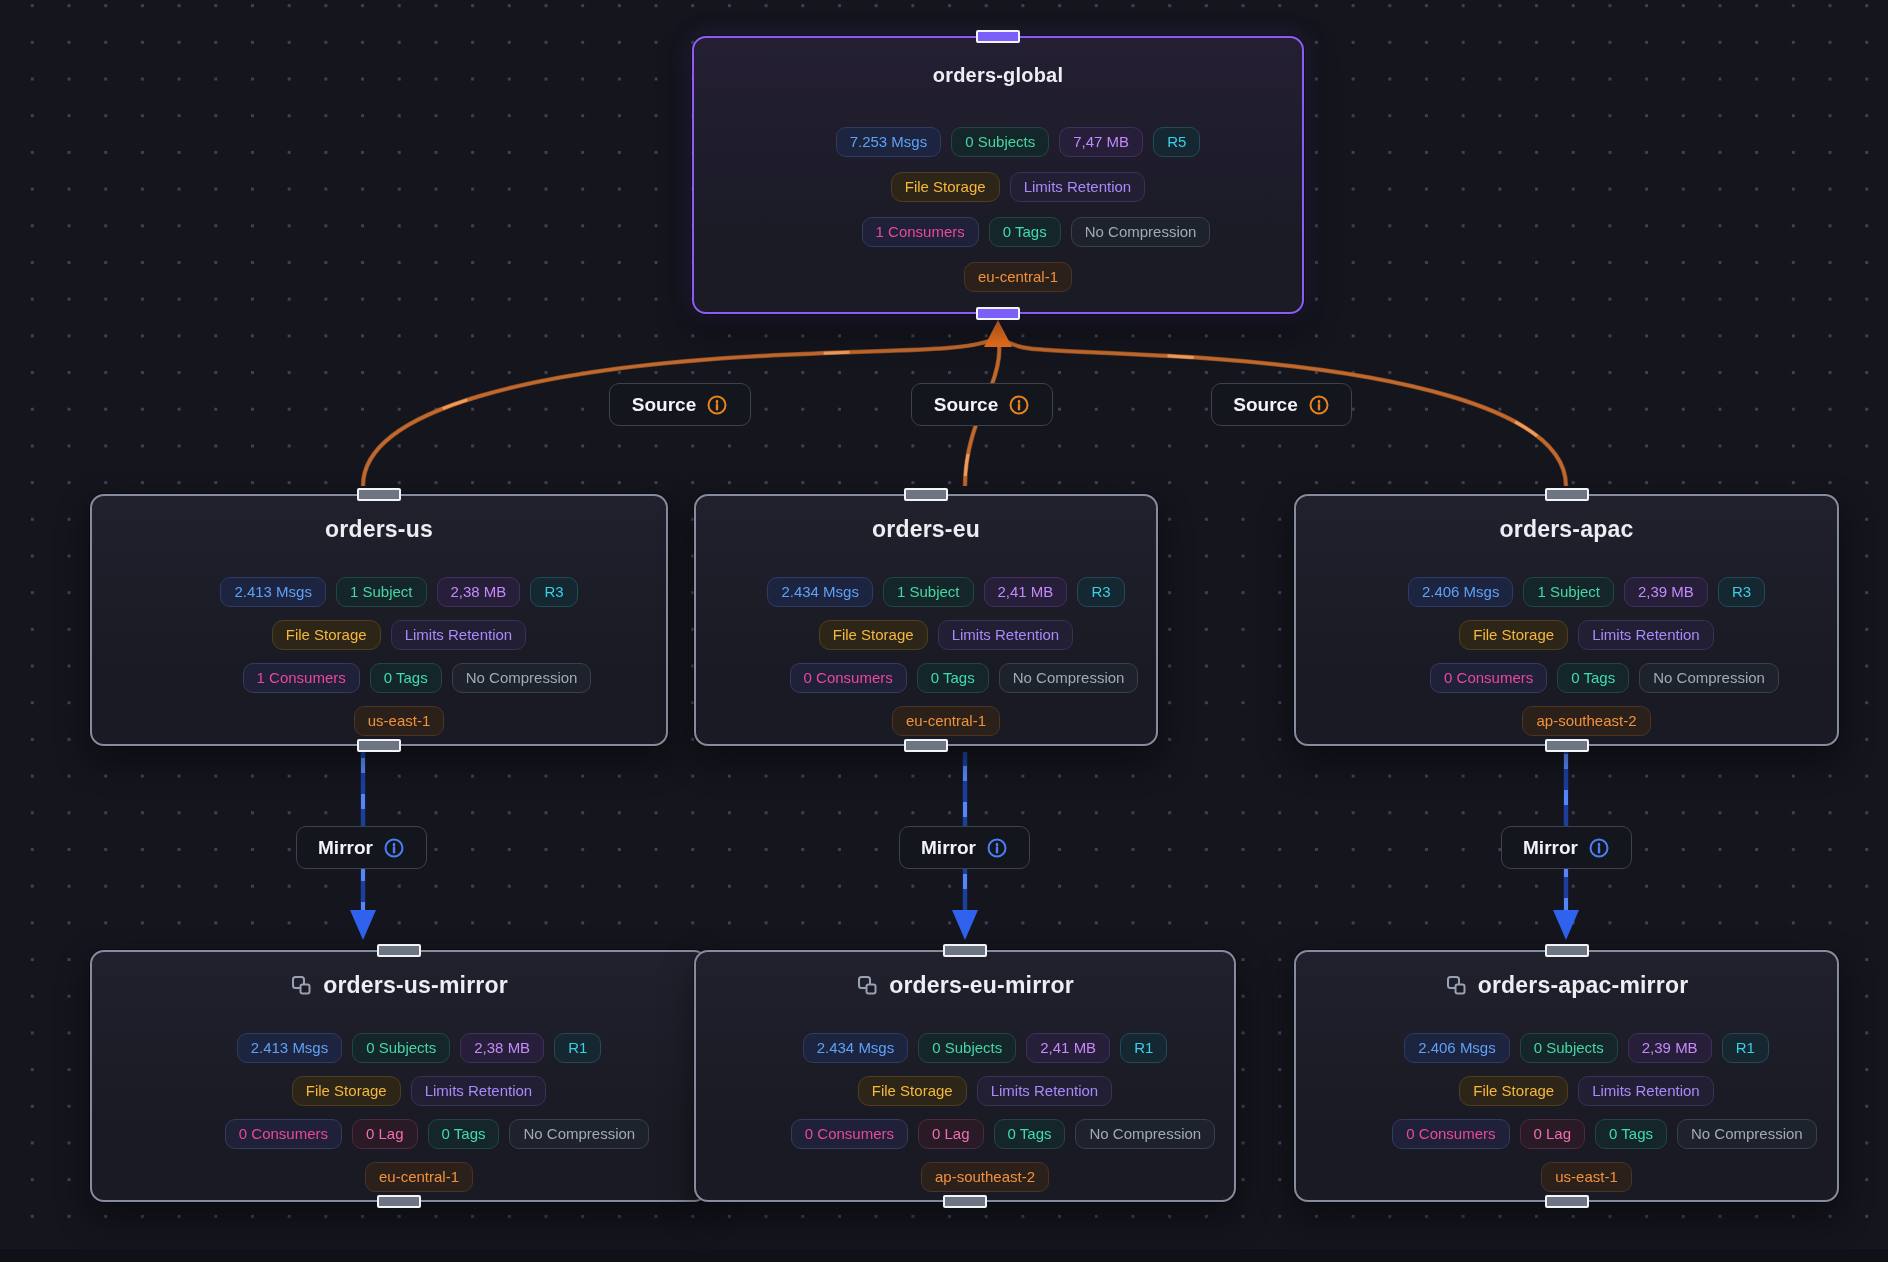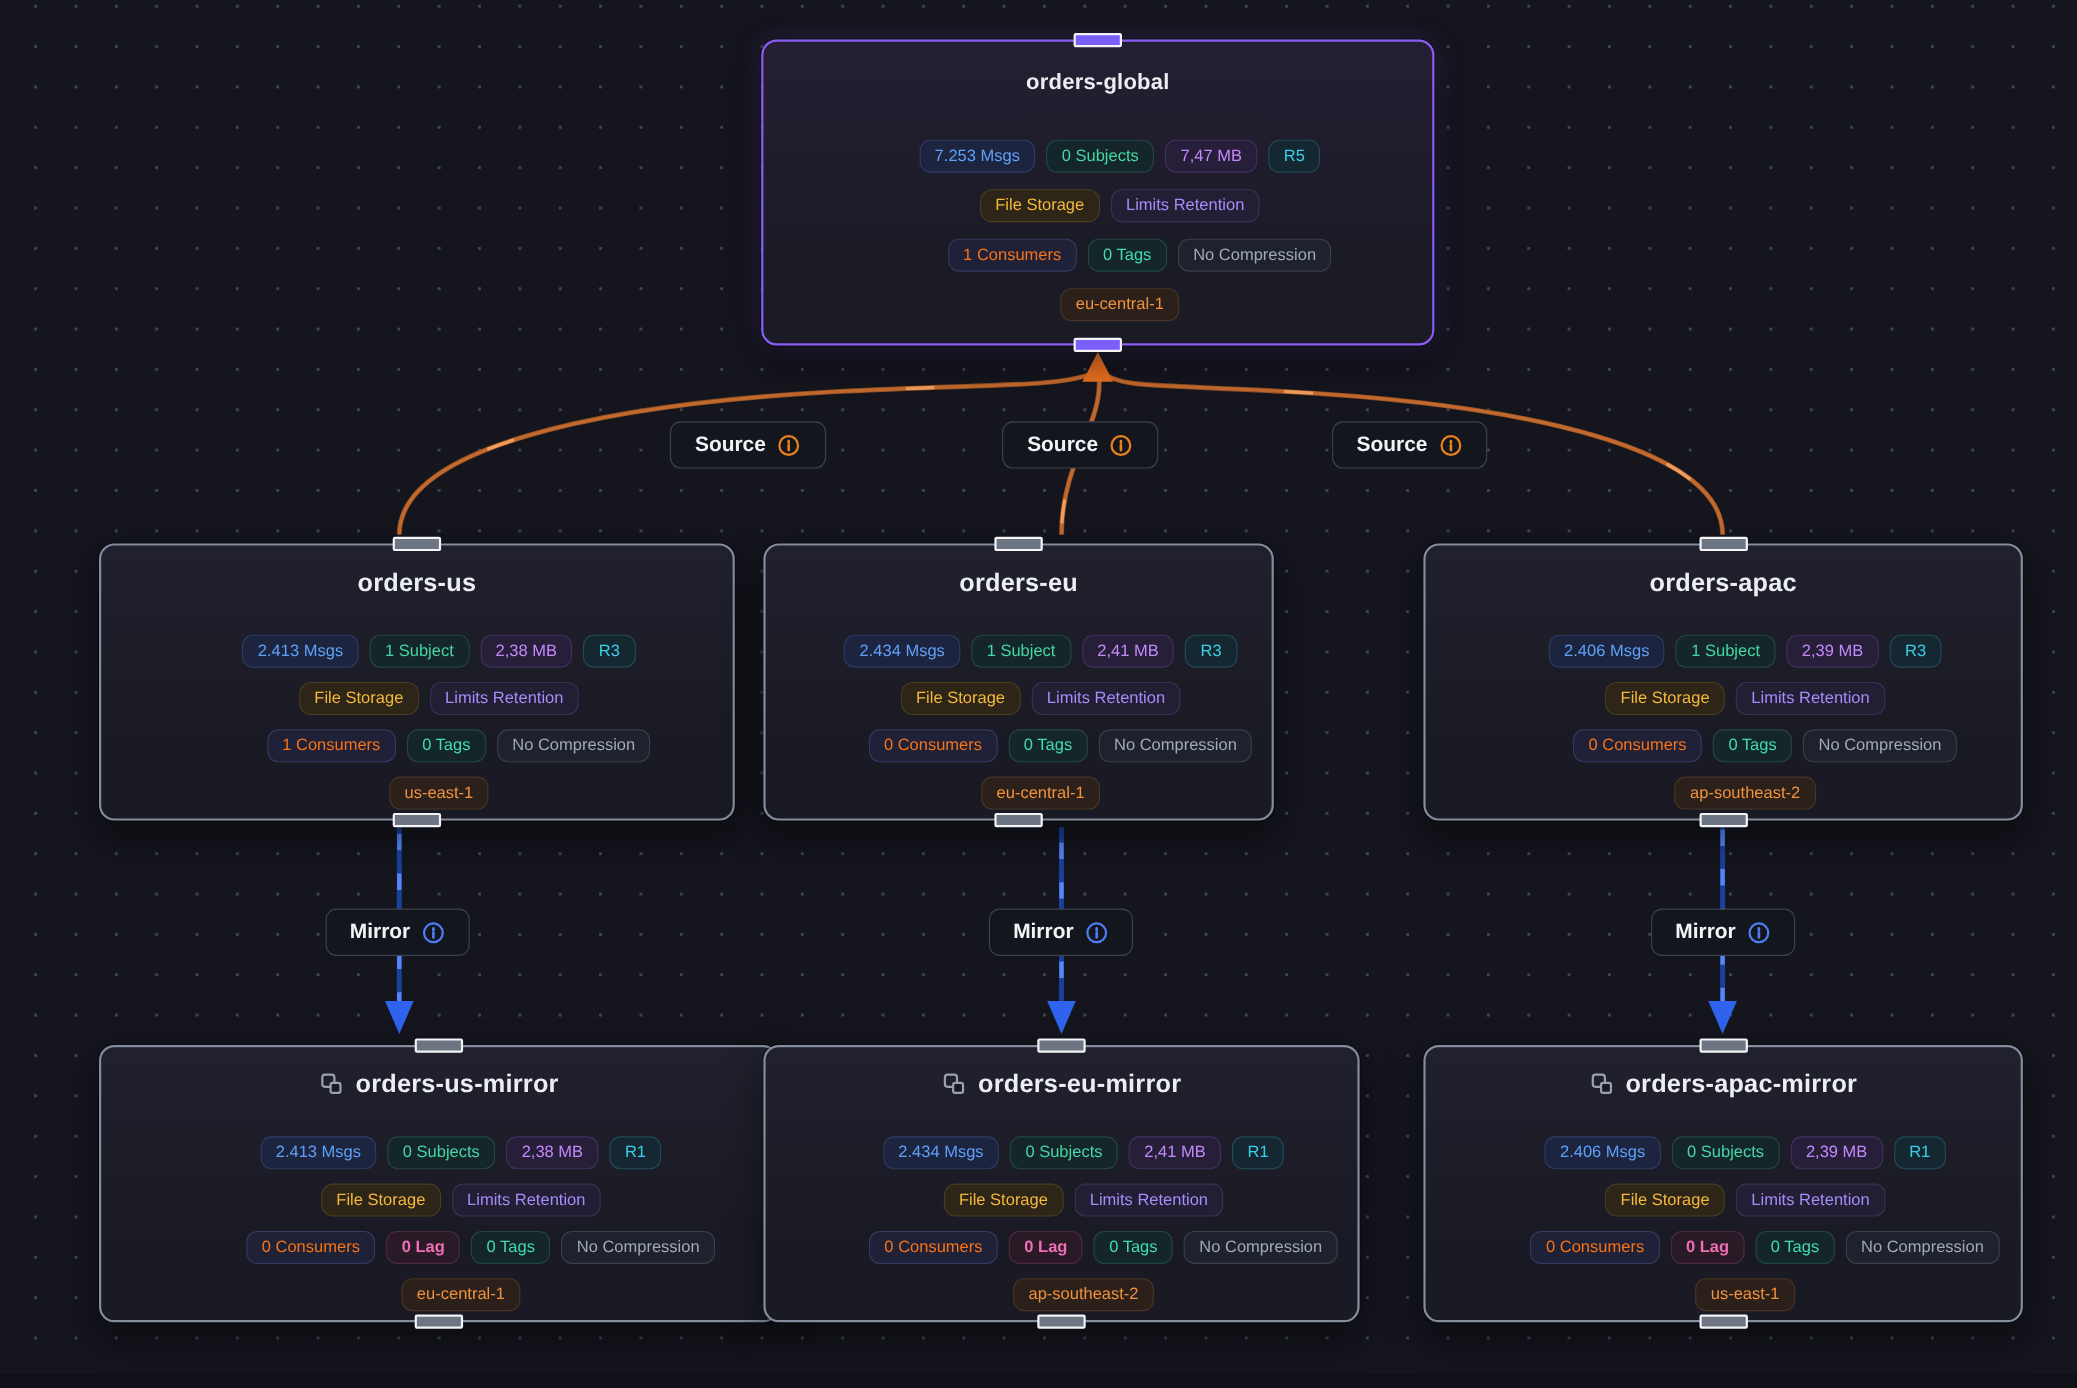--- a/index.html
+++ b/index.html
@@ -34,22 +34,22 @@
   .node.global .rows{margin-top:40px;gap:15px;}
   .badge-row{display:flex;align-items:flex-end;justify-content:center;gap:10px;padding-left:40px;}
   .badge{display:inline-block;font-size:15px;font-weight:500;line-height:1.2;
     padding:5px 13px;border-radius:10px;border:1px solid transparent;white-space:nowrap;}
   .b-msgs{color:#5ea1f7;background:#1c2440;border-color:#2f3b63;}
   .b-subjects{color:#45d6a2;background:#15262b;border-color:#234740;}
   .b-mb{color:#c489fb;background:#271f3a;border-color:#41305f;}
   .b-replicas{color:#39cfe8;background:#152832;border-color:#234b57;}
   .b-storage{color:#f5b83d;background:#2d2517;border-color:#4d3e20;border-radius:11px;}
   .b-retention{color:#a78bfa;background:#221e33;border-color:#3a3156;}
-  .b-consumers{color:#f97316;background:#1e2137;border-color:#343b61;margin-left:36px;}
-  .b-lag{color:#f06eb4;background:#2a1a26;border-color:#4a2b41;font-weight:bold;}
+  .b-consumers{color:#ec4899;background:#1e2137;border-color:#343b61;margin-left:36px;}
+  .b-lag{color:#f06eb4;background:#2a1a26;border-color:#4a2b41;}
   .b-tags{color:#3fdcb0;background:#14262a;border-color:#234740;}
   .b-compression{color:#a2a9b8;background:#1e222c;border-color:#3a3f4c;}
   .b-region{color:#f2913d;background:#2b211a;border-color:#4a3424;}
 
   .handle{position:absolute;left:50%;transform:translateX(-50%);width:44px;height:13px;
     background:#6e7582;border:2px solid #f2f4f8;border-radius:2px;box-sizing:border-box;}
   .handle.top{top:-8px;} .handle.bottom{bottom:-8px;}
   .handle.purple{background:#7c5ffb;}
 
   .edge-label{position:absolute;display:flex;align-items:center;justify-content:center;gap:10px;

